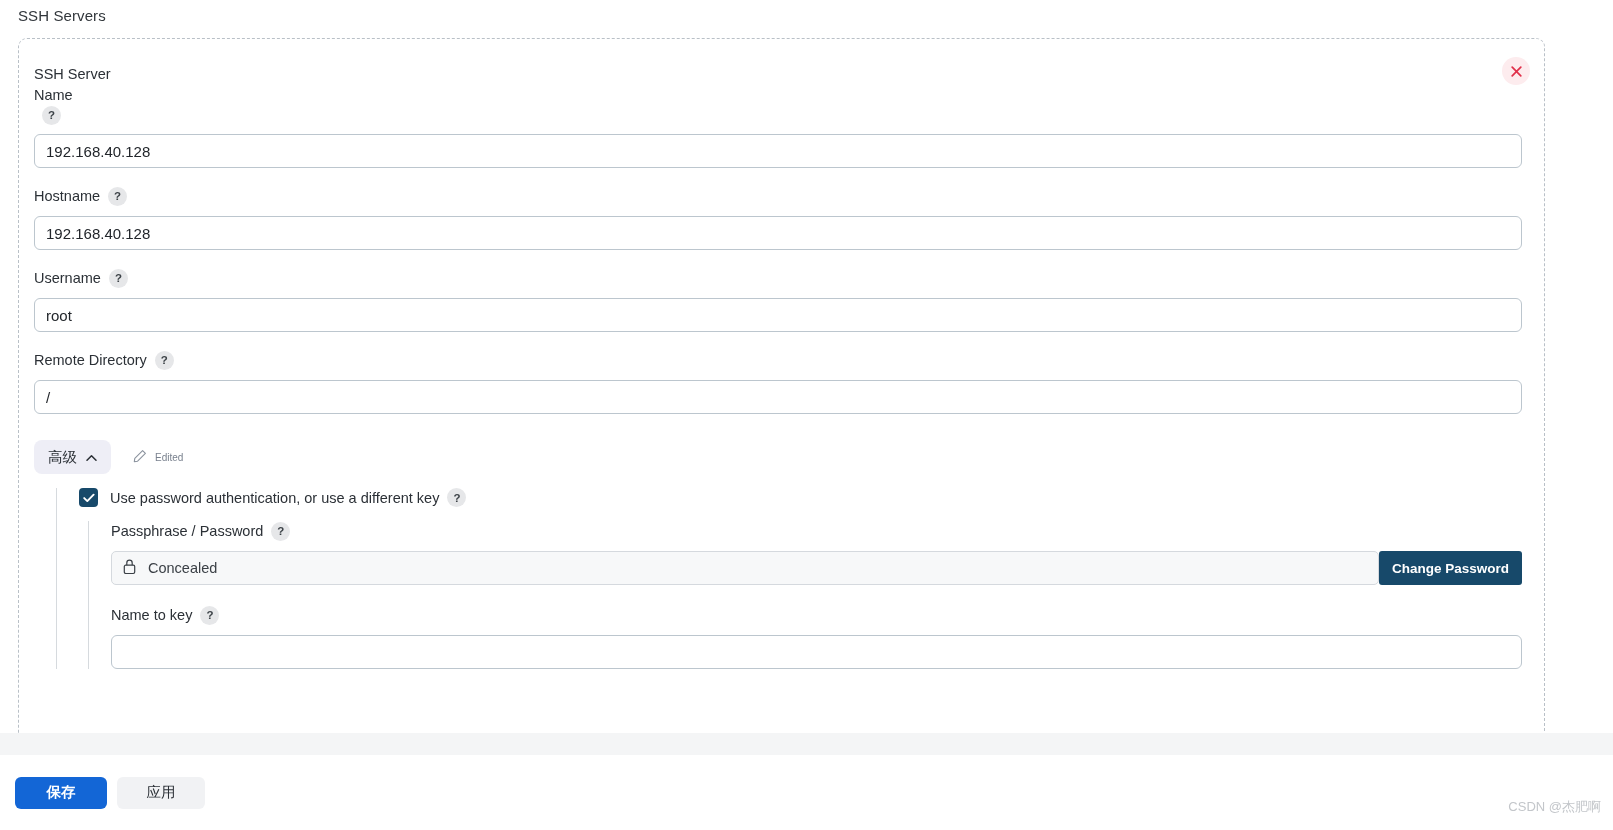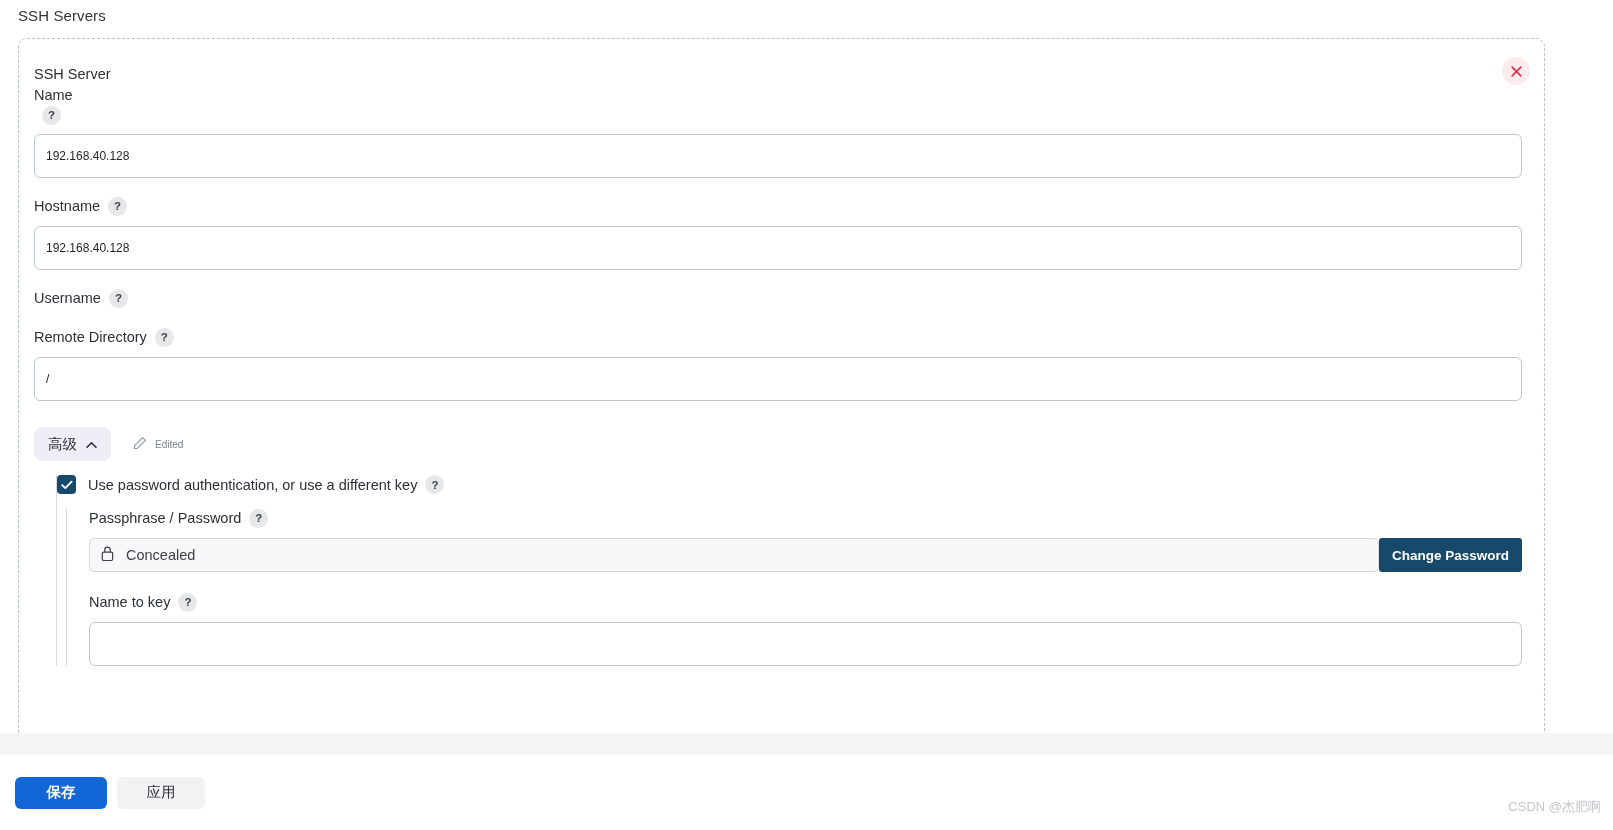--- a/index.html
+++ b/index.html
@@ -111,24 +111,24 @@
     font-weight: bold;
     margin-left: 8px;
     cursor: pointer;
     flex: 0 0 auto;
   }
 
   .text-input {
     display: block;
     width: 100%;
     box-sizing: border-box;
-    height: 44px;
+    height: 34px;
     padding: 0 11px;
     font-family: inherit;
-    font-size: 12px;
+    font-size: 15px;
     color: #22262b;
     background: #ffffff;
     border: 1px solid #bcc6ce;
     border-radius: 6px;
     outline: none;
   }
   .text-input::placeholder { color: #9aa3ab; }
 
   
   .adv-row {
@@ -158,20 +158,21 @@
     align-items: center;
     gap: 8px;
     margin-left: 22px;
     font-size: 10px;
     color: #79818e;
   }
 
   
   .adv-body {
     margin-left: 22px;
+    padding-left: 22px;
     border-left: 1px solid #d6dade;
   }
 
   .check-row {
     display: flex;
     align-items: center;
     margin-bottom: 14px;
   }
   .checkbox {
     width: 19px;
@@ -330,20 +331,21 @@
             <span class="help-badge">?</span>
           </div>
           <input class="text-input" type="text" value="192.168.40.128" style="">
         </div>
 
         <div class="field">
           <div class="field-label">
             <span class="label-text">Username</span>
             <span class="help-badge">?</span>
           </div>
+          <input class="text-input" type="text" value="root" style="">
         </div>
 
         <div class="field">
           <div class="field-label">
             <span class="label-text">Remote Directory</span>
             <span class="help-badge">?</span>
           </div>
           <input class="text-input" type="text" value="/" style="">
         </div>
 

